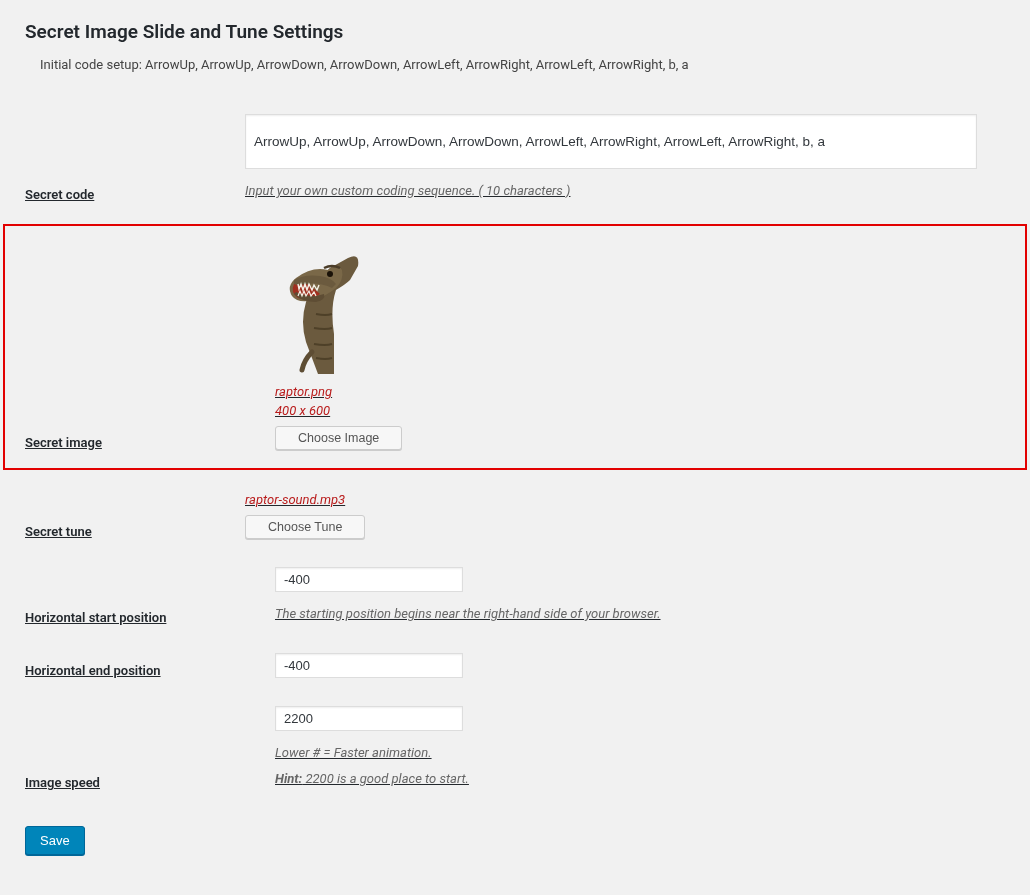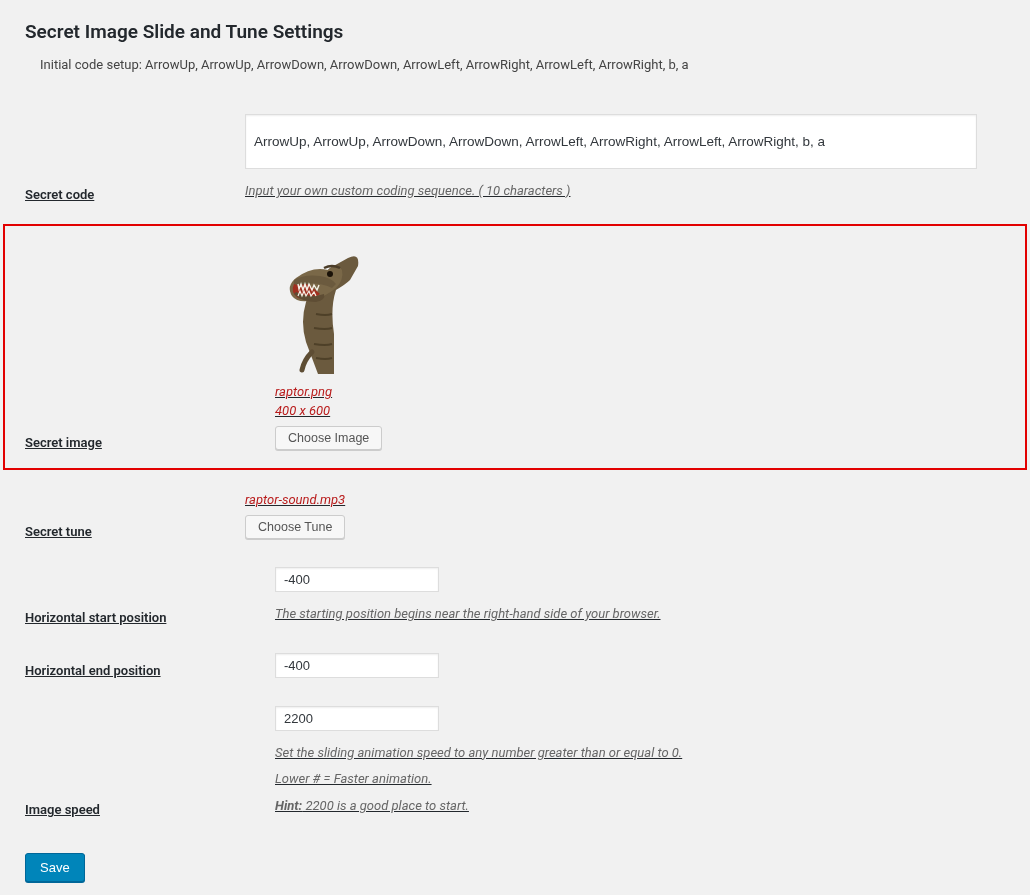--- a/index.html
+++ b/index.html
@@ -61,21 +61,21 @@
       max-width: 100%;
       padding: 19px 8px;
       border: 1px solid #ddd;
       background: #fff;
       font-size: 13.5px;
       color: #32373c;
       box-shadow: inset 0 1px 2px rgba(0,0,0,0.07);
       border-radius: 0;
     }
     .narrow-input {
-      width: 164px;
+      width: 188px;
       padding: 4px 8px;
       border: 1px solid #ddd;
       background: #fff;
       font-size: 13px;
       color: #32373c;
       box-shadow: inset 0 1px 2px rgba(0,0,0,0.07);
     }
     .description {
       font-style: italic;
       color: #666;
@@ -92,21 +92,21 @@
       color: #b91c1c;
       font-size: 13px;
       margin-top: 10px;
     }
     .button {
       display: inline-block;
       background: #f7f7f7;
       border: 1px solid #ccc;
       color: #555;
       font-size: 12.5px;
-      padding: 4px 12px;
+      padding: 4px 22px;
       border-radius: 3px;
       cursor: pointer;
       margin-top: 8px;
       box-shadow: 0 1px 0 #ccc;
     }
     .save-button {
       display: inline-block;
       background: #0085ba;
       border: 1px solid #006799;
       color: #fff;
@@ -207,21 +207,20 @@
     <div class="row-content">
       <input type="text" class="narrow-input" value="-400" style="">
     </div>
   </div>
 
   <div class="form-row">
     <div class="row-label" style="width:250px;">Image speed</div>
     <div class="row-content">
       <input type="text" class="narrow-input" value="2200" style="">
       <p class="description">
-        <span class="description-line" style="margin-top:0;">Set the sliding animation speed to any number greater than or equal to 0.</span>
         <span class="description-line">Lower # = Faster animation.</span>
         <span class="description-line"><span class="hint-label">Hint:</span><span> 2200 is a good place to start.</span></span>
       </p>
     </div>
   </div>
 
 </div>
 
 <button type="submit" class="save-button">Save</button>
 

